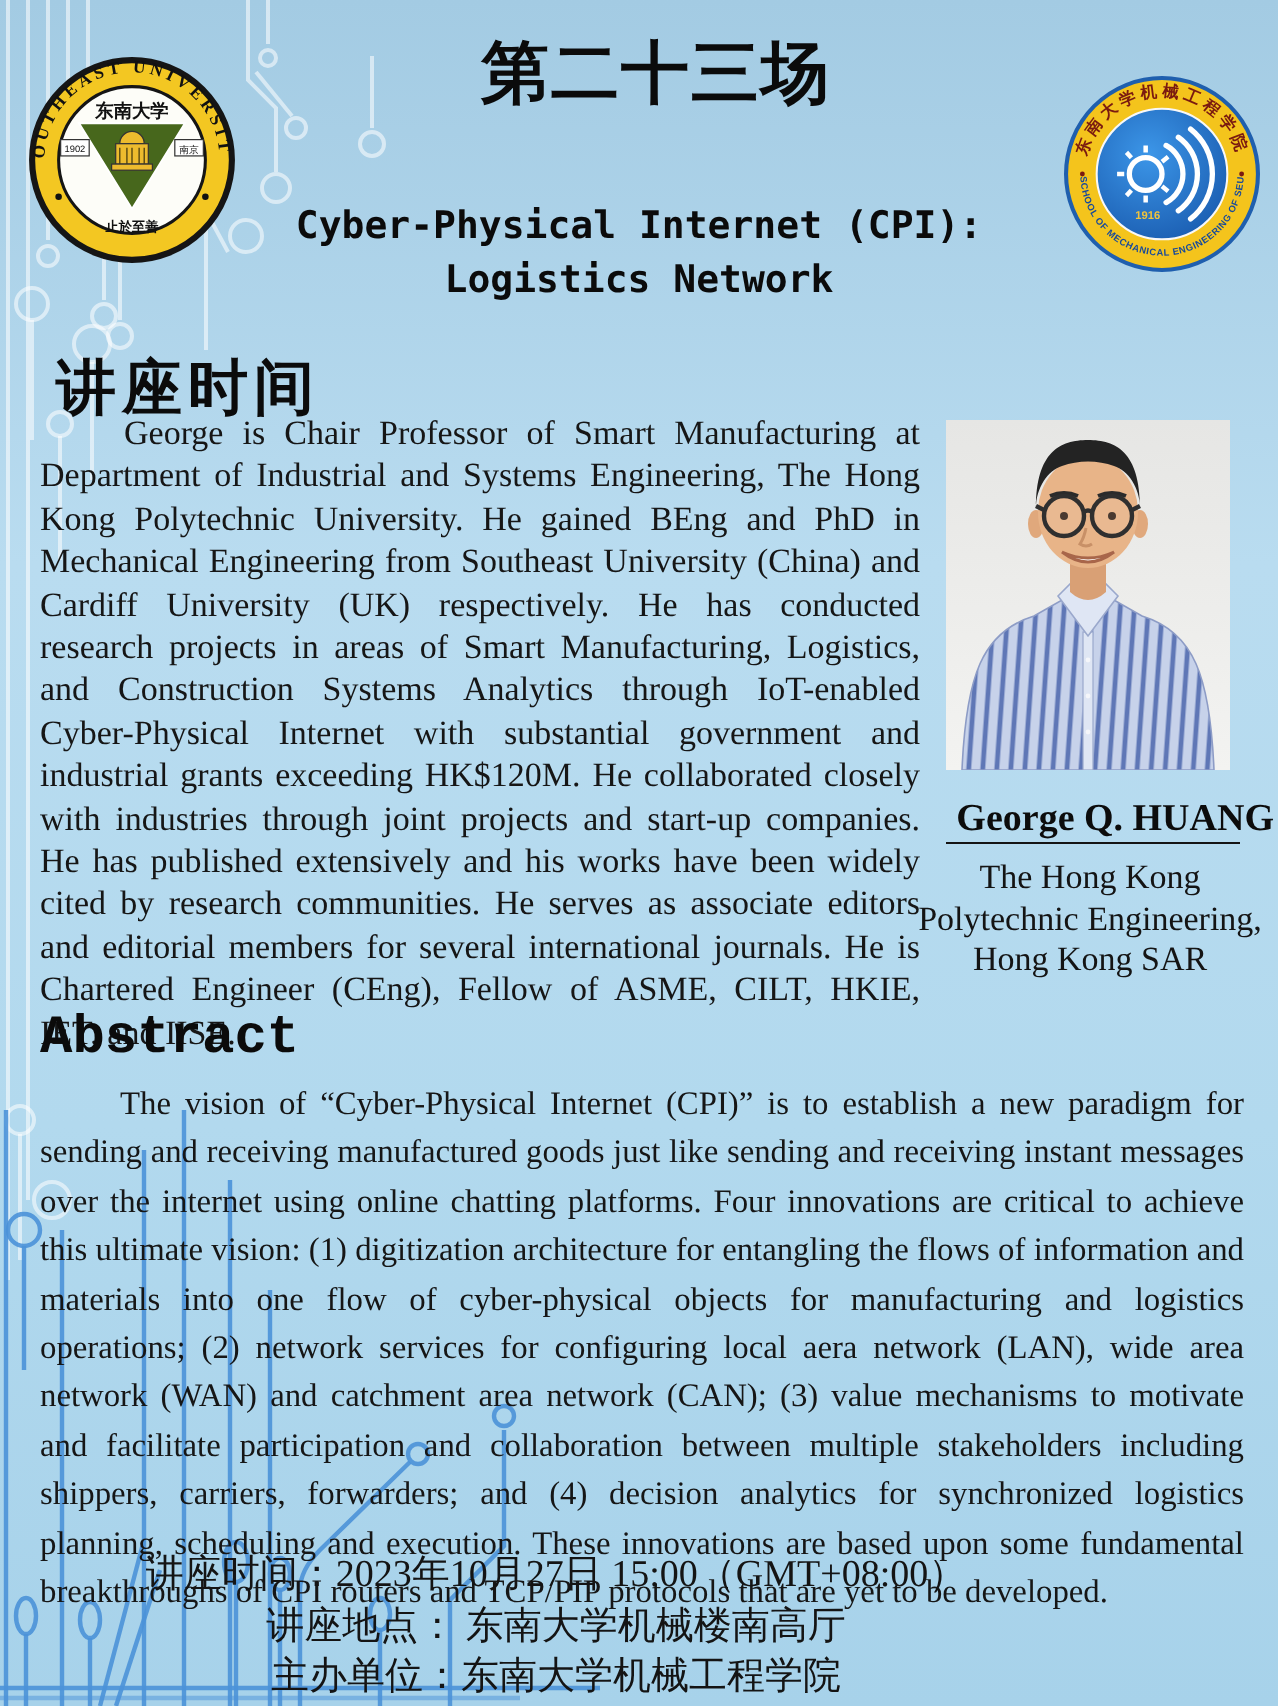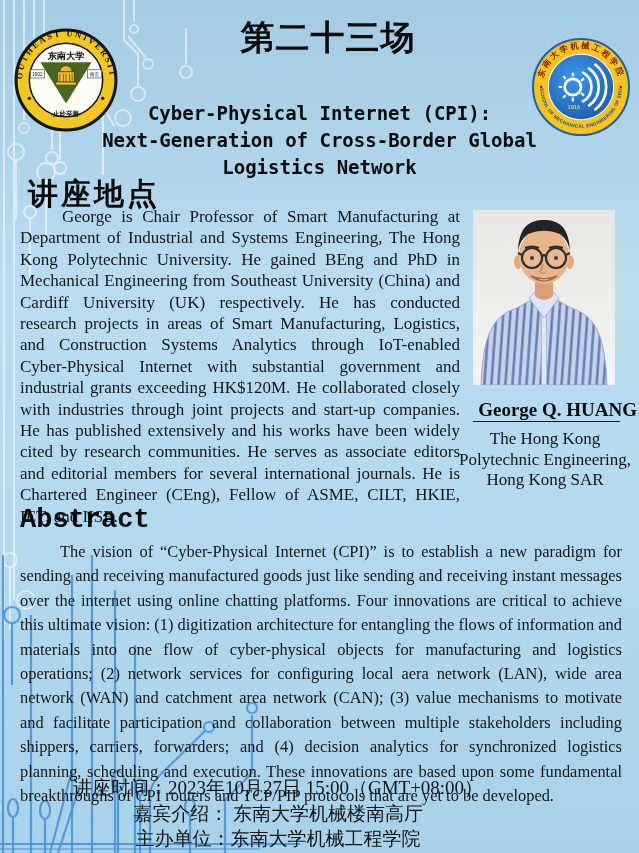--- a/index.html
+++ b/index.html
@@ -178,21 +178,20 @@
     <text x="80" y="48.5" text-anchor="middle" font-size="4.8" fill="#111" font-family="'Liberation Sans',sans-serif">南京</text>
     <text x="52" y="87" text-anchor="middle" font-size="6.5" font-weight="bold" fill="#111" font-family="'Liberation Serif',serif">止於至善</text>
   </svg>
 
   <div class="abs forum-title">
     <div>第二十三场</div>
   </div>
 
   <div class="abs lecture-title">
     <span>Cyber-Physical Internet (CPI):</span>
-    <span>Next-Generation of Cross-Border Global</span>
     <span>Logistics Network</span>
   </div>
 
   <svg class="abs" style="left:532px;top:38px;" width="98" height="98" viewBox="0 0 96 96">
     <defs>
       <path id="badge-arc-top" d="M10,48 A38,38 0 0 1 86,48"></path>
       <path id="badge-arc-bottom" d="M8,48 A40,40 0 0 0 88,48"></path>
       <radialGradient id="badge-disc" cx="40%" cy="35%" r="80%">
         <stop offset="0%" stop-color="#3c96e8"></stop>
         <stop offset="100%" stop-color="#1757ab"></stop>
@@ -211,21 +210,21 @@
     <g stroke="#ffffff" fill="none">
       <circle cx="40" cy="48" r="8" stroke-width="2.6"></circle>
       <path stroke-width="2.2" d="M40,37.5 V34 M40,58.5 V62 M29.5,48 H26 M48,42 l3,-2.4 M48,54 l3,2.4 M33,40 l-2.4,-2.6 M33,56 l-2.4,2.6"></path>
       <path stroke-width="2.6" stroke-linecap="round" d="M50,34 a16,16 0 0 1 0,28"></path>
       <path stroke-width="2.6" stroke-linecap="round" d="M56,30 a22,22 0 0 1 0,36"></path>
       <path stroke-width="2.6" stroke-linecap="round" d="M62,26 a28,28 0 0 1 0,44"></path>
     </g>
     <text x="41" y="70" text-anchor="middle" font-size="5.5" font-weight="bold" fill="#f0c33c" font-family="'Liberation Sans',sans-serif">1916</text>
   </svg>
 
-  <div class="abs guest-heading">讲座地点</div>
+  <div class="abs guest-heading">讲座时间</div>
 
   <div class="abs bio">George is Chair Professor of Smart Manufacturing at Department of Industrial and Systems Engineering, The Hong Kong Polytechnic University. He gained BEng and PhD in Mechanical Engineering from Southeast University (China) and Cardiff University (UK) respectively. He has conducted research projects in areas of Smart Manufacturing, Logistics, and Construction Systems Analytics through IoT-enabled Cyber-Physical Internet with substantial government and industrial grants exceeding HK$120M. He collaborated closely with industries through joint projects and start-up companies. He has published extensively and his works have been widely cited by research communities. He serves as associate editors and editorial members for several international journals. He is Chartered Engineer (CEng), Fellow of ASME, CILT, HKIE, IET, and IISE.</div>
 
   <svg class="abs photo-frame" viewBox="0 0 142 175">
     <defs>
       <linearGradient id="photo-bg" x1="0" y1="0" x2="0" y2="1">
         <stop offset="0%" stop-color="#e6e6e4"></stop>
         <stop offset="100%" stop-color="#f3f3f1"></stop>
       </linearGradient>
       <pattern id="shirt-stripes" width="7" height="7" patternUnits="userSpaceOnUse" patternTransform="rotate(4)">
@@ -264,17 +263,17 @@
     <span>The Hong Kong</span>
     <span>Polytechnic Engineering,</span>
     <span>Hong Kong SAR</span>
   </div>
 
   <div class="abs abstract-heading">Abstract</div>
   <div class="abs abstract-body">The vision of “Cyber-Physical Internet (CPI)” is to establish a new paradigm for sending and receiving manufactured goods just like sending and receiving instant messages over the internet using online chatting platforms. Four innovations are critical to achieve this ultimate vision: (1) digitization architecture for entangling the flows of information and materials into one flow of cyber-physical objects for manufacturing and logistics operations; (2) network services for configuring local aera network (LAN), wide area network (WAN) and catchment area network (CAN); (3) value mechanisms to motivate and facilitate participation and collaboration between multiple stakeholders including shippers, carriers, forwarders; and (4) decision analytics for synchronized logistics planning, scheduling and execution. These innovations are based upon some fundamental breakthroughs of CPI routers and TCP/PIP protocols that are yet to be developed.</div>
 
   <div class="abs footer">
     <div>讲座时间：2023年10月27日 15:00（GMT+08:00）</div>
-    <div>嘉宾介绍： 东南大学机械楼南高厅</div>
+    <div>讲座地点： 东南大学机械楼南高厅</div>
     <div>主办单位：东南大学机械工程学院</div>
   </div>
 
 </div>
 
 </body></html>

